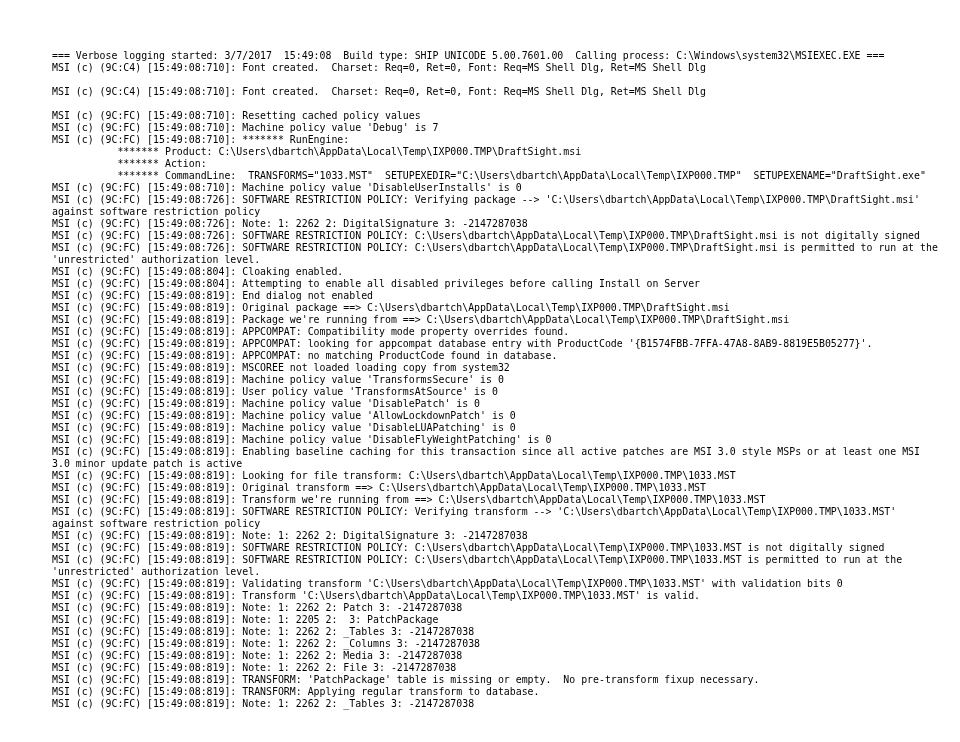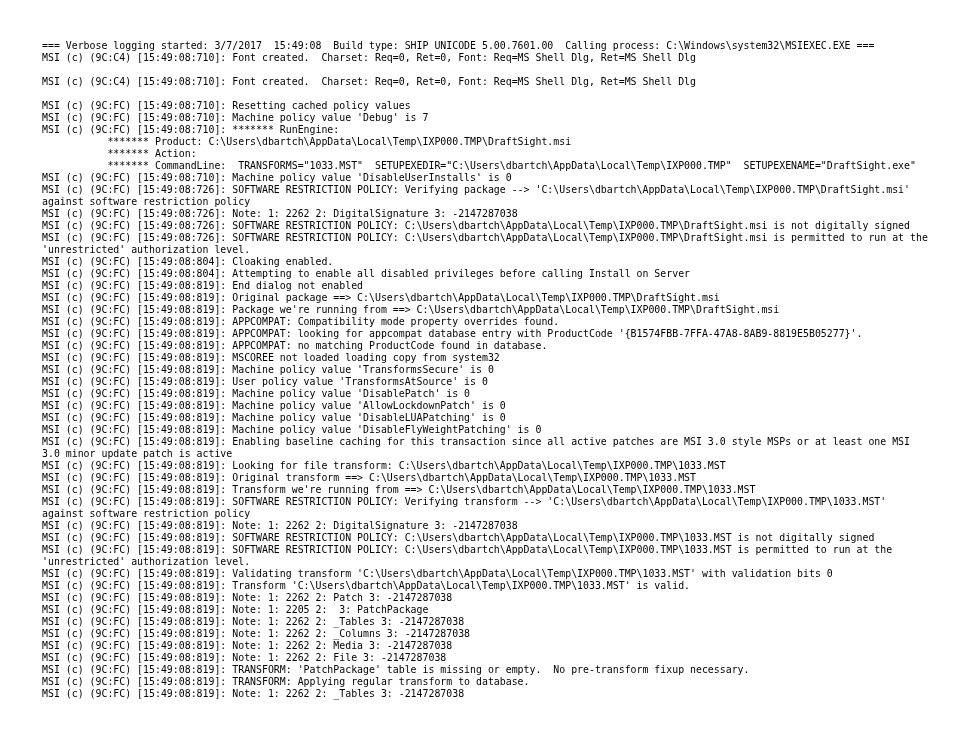--- a/index.html
+++ b/index.html
@@ -10,21 +10,21 @@
     height: 742px;
     overflow: hidden;
   }
   .page {
     width: 960px;
     height: 742px;
     background: #ffffff;
     box-sizing: border-box;
   }
   pre.log {
-    margin: 2px;
+    margin: 12px;
     padding: 38px 20px 0 40px;
     font-family: "DejaVu Sans Mono", "Liberation Mono", monospace;
     font-size: 9.9px;
     line-height: 12px;
     color: #000000;
     white-space: pre;
     letter-spacing: 0;
   }
 </style>
 </head>

